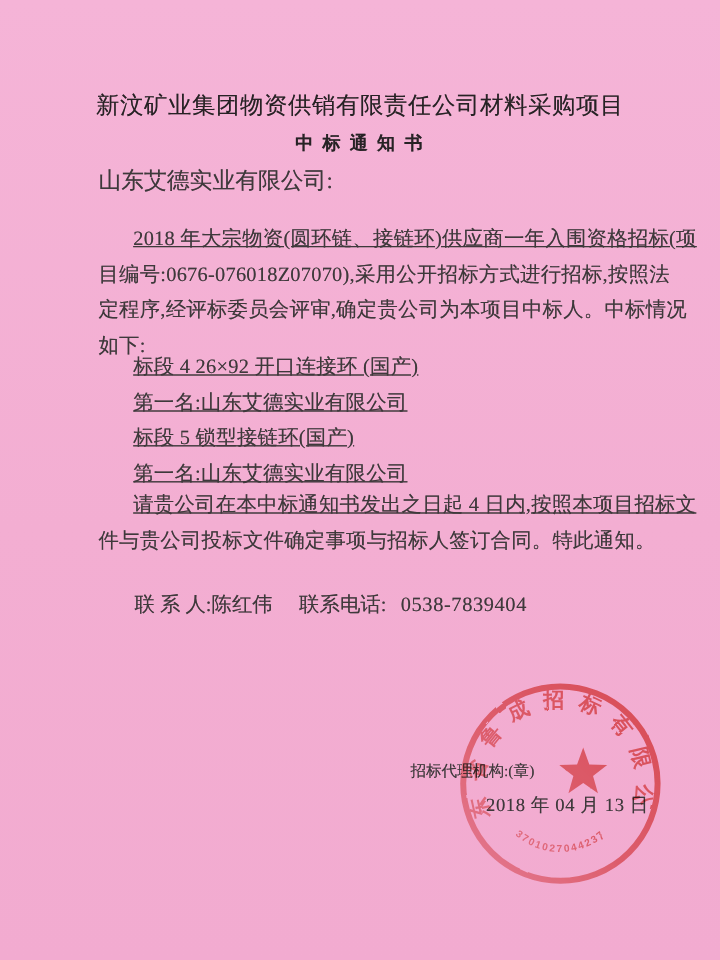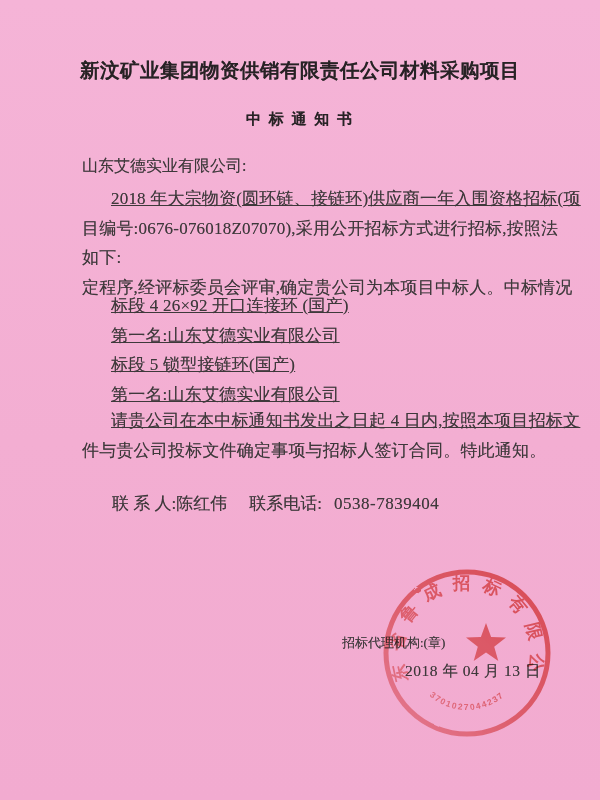--- a/index.html
+++ b/index.html
@@ -7,44 +7,44 @@
     position: relative;
     width: 600px;
     height: 800px;
     overflow: hidden;
     background: linear-gradient(180deg, #f5b4d7 0%, #f3aed2 55%, #f2abd0 100%);
     font-family: "Liberation Serif", "DejaVu Serif", serif;
     color: #3e393b;
   }
   .doc-title {
     position: absolute;
-    top: 57px; left: 0;
+    top: 74px; left: 0;
     width: 600px;
     margin: 0;
     text-align: center;
     font-size: 19.5px;
-    font-weight: bold;
+    font-weight: normal;
     color: #272225;
     letter-spacing: 0.5px;
   }
   .doc-subtitle {
     position: absolute;
     top: 110px; left: 0;
     width: 600px;
     margin: 0;
     text-align: center;
     font-size: 15px;
     font-weight: bold;
     color: #272225;
     letter-spacing: 2px;
   }
   .salutation {
     position: absolute;
-    top: 156px; left: 82px;
-    font-size: 16px;
+    top: 138px; left: 82px;
+    font-size: 19px;
   }
   .block { position: absolute; left: 82px; width: 470px; }
   .para1   { top: 184px; }
   .lots    { top: 291px; }
   .para2   { top: 406px; }
   .line {
     height: 29.5px;
     line-height: 29.5px;
     font-size: 17px;
     letter-spacing: 0.2px;
@@ -89,22 +89,22 @@
 <div class="page">
 
   <h1 class="doc-title soft">新汶矿业集团物资供销有限责任公司材料采购项目</h1>
   <h2 class="doc-subtitle soft">中 标 通 知 书</h2>
 
   <div class="salutation soft">山东艾德实业有限公司:</div>
 
   <div class="block para1">
     <div class="line indent soft">2018 年大宗物资(圆环链、接链环)供应商一年入围资格招标(项</div>
     <div class="line soft">目编号:0676-076018Z07070),采用公开招标方式进行招标,按照法</div>
+    <div class="line soft">定程序,经评标委员会评审,确定贵公司为本项目中标人。中标情况</div>
     <div class="line soft">如下:</div>
-    <div class="line soft">定程序,经评标委员会评审,确定贵公司为本项目中标人。中标情况</div>
   </div>
 
   <div class="block lots">
     <div class="line indent soft">标段 4 26×92 开口连接环 (国产)</div>
     <div class="line indent soft">第一名:山东艾德实业有限公司</div>
     <div class="line indent soft">标段 5 锁型接链环(国产)</div>
     <div class="line indent soft">第一名:山东艾德实业有限公司</div>
   </div>
 
   <div class="block para2">

